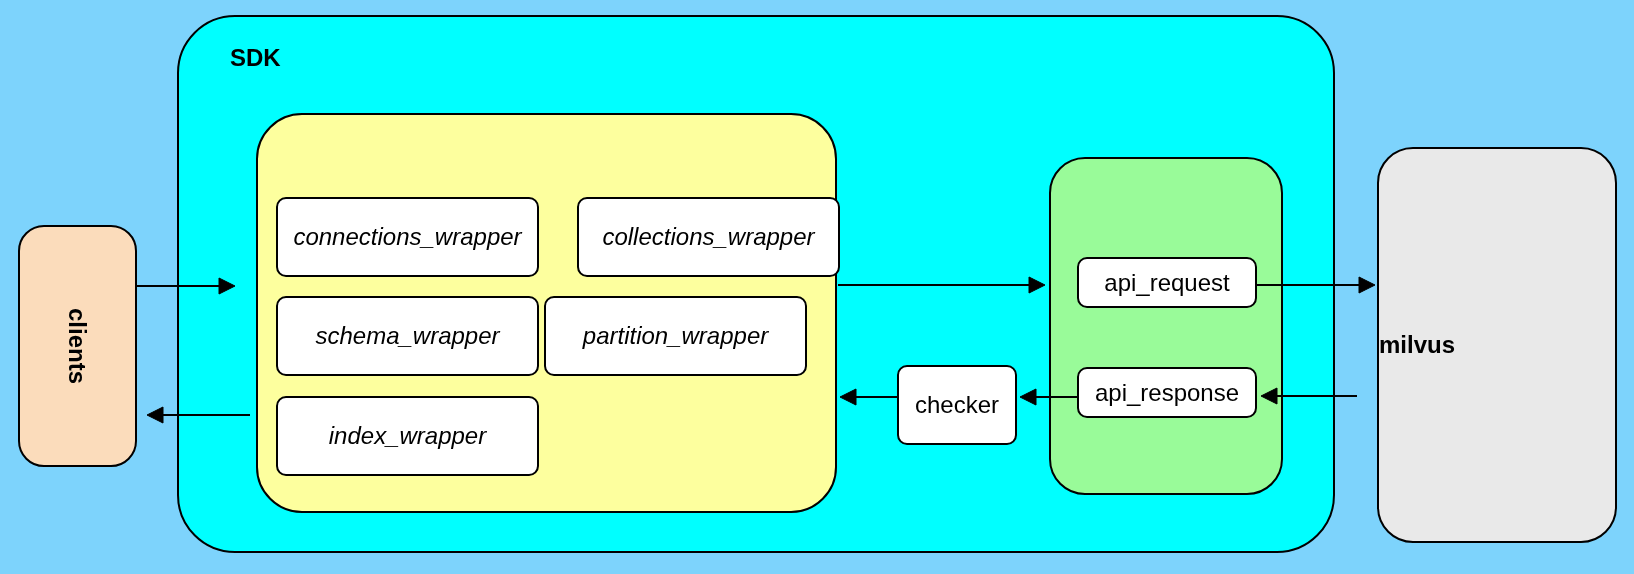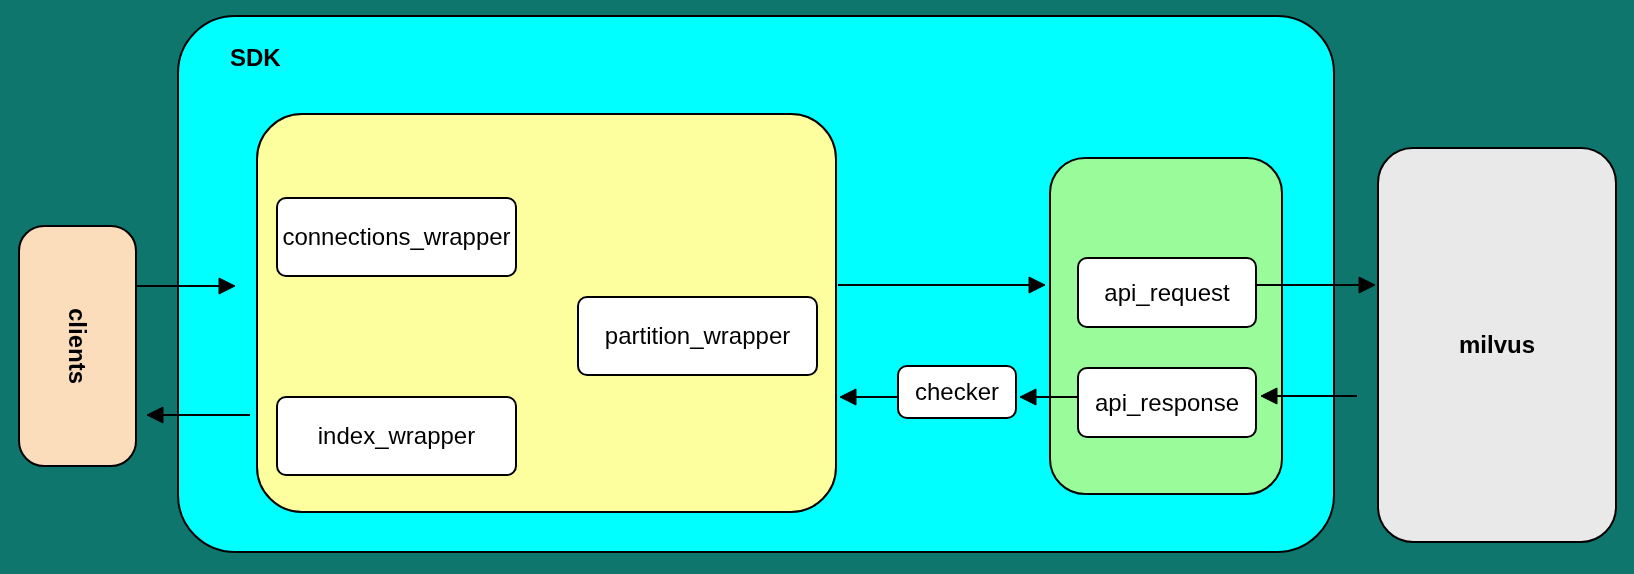--- a/index.html
+++ b/index.html
@@ -1,36 +1,36 @@
 <!DOCTYPE html>
 <html><head>
 <meta charset="utf-8">
 <style>
   html,body{margin:0;padding:0;background:#ffffff;}
   #canvas{
-    position:relative;width:1634px;height:574px;background:#0f766e;overflow:hidden;
+    position:relative;width:1634px;height:574px;background:#7dd3fc;overflow:hidden;
     font-family:"Liberation Sans",sans-serif;color:#000;
   }
   .abs{position:absolute;box-sizing:border-box;}
   .container-box{border:2px solid #000;}
   .sdk{left:177px;top:15px;width:1158px;height:538px;border-radius:58px;background:#00ffff;}
   .wrapper{left:256px;top:113px;width:581px;height:400px;border-radius:46px;background:#fdff9e;}
   .gateway{left:1049px;top:157px;width:234px;height:338px;border-radius:36px;background:#99fb99;}
   .clients{left:18px;top:225px;width:119px;height:242px;border-radius:26px;background:#fbdcbb;
            display:flex;align-items:center;justify-content:center;}
   .milvus{left:1377px;top:147px;width:240px;height:396px;border-radius:36px;background:#e9e9e9;
-          display:flex;align-items:center;justify-content:center;}
+          display:flex;align-items:center;}
   .node{
     border:2px solid #000;border-radius:10px;background:#ffffff;
     display:flex;align-items:center;justify-content:center;
     font-size:24px;font-weight:400;white-space:nowrap;
   }
-  .wnode{width:241px;height:80px;}
-  .gnode{width:180px;height:71px;}
-  .checker{left:897px;top:365px;width:120px;height:54px;}
+  .wnode{width:263px;height:80px;font-style:italic;}
+  .gnode{width:180px;height:51px;}
+  .checker{left:897px;top:365px;width:120px;height:80px;}
   .container-label{font-size:24px;font-weight:700;line-height:28px;}
   .centered-label{text-align:center;}
   .sdk-label{left:230px;top:44px;}
   .wrapper-label{left:259px;top:118px;width:120px;}
   .gateway-label{left:1056px;top:170px;width:120px;}
   .big-label{font-size:24px;font-weight:700;}
   .vertical{transform:rotate(90deg);white-space:nowrap;}
   #edges{position:absolute;left:0;top:0;width:1634px;height:574px;pointer-events:none;}
   #edges line{stroke:#000;stroke-width:2;}
   #edges polygon{fill:#000;stroke:#000;stroke-width:1;}
@@ -41,21 +41,27 @@
 <div id="canvas">
 
   <div class="abs container-box sdk"></div>
   <div class="abs container-label sdk-label">SDK</div>
 
   <div class="abs container-box wrapper"></div>
 
   <div class="abs node wnode" style="left:276px;top:197px;">
     <span>connections_wrapper</span>
   </div>
-  <div class="abs node wnode" style="left:577px;top:296px;">
+  <div class="abs node wnode" style="left:577px;top:197px;">
+    <span>collections_wrapper</span>
+  </div>
+  <div class="abs node wnode" style="left:276px;top:296px;">
+    <span>schema_wrapper</span>
+  </div>
+  <div class="abs node wnode" style="left:544px;top:296px;">
     <span>partition_wrapper</span>
   </div>
   <div class="abs node wnode" style="left:276px;top:396px;justify-content:center;">
     <span>index_wrapper</span>
   </div>
 
   <div class="abs node checker">
     <span>checker</span>
   </div>
 

